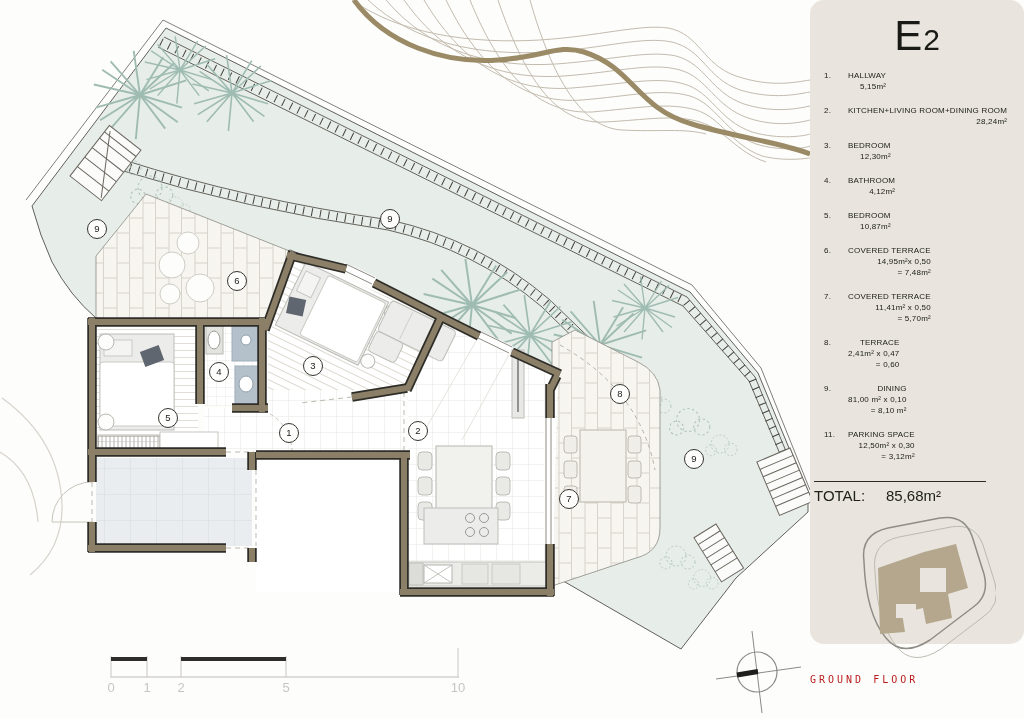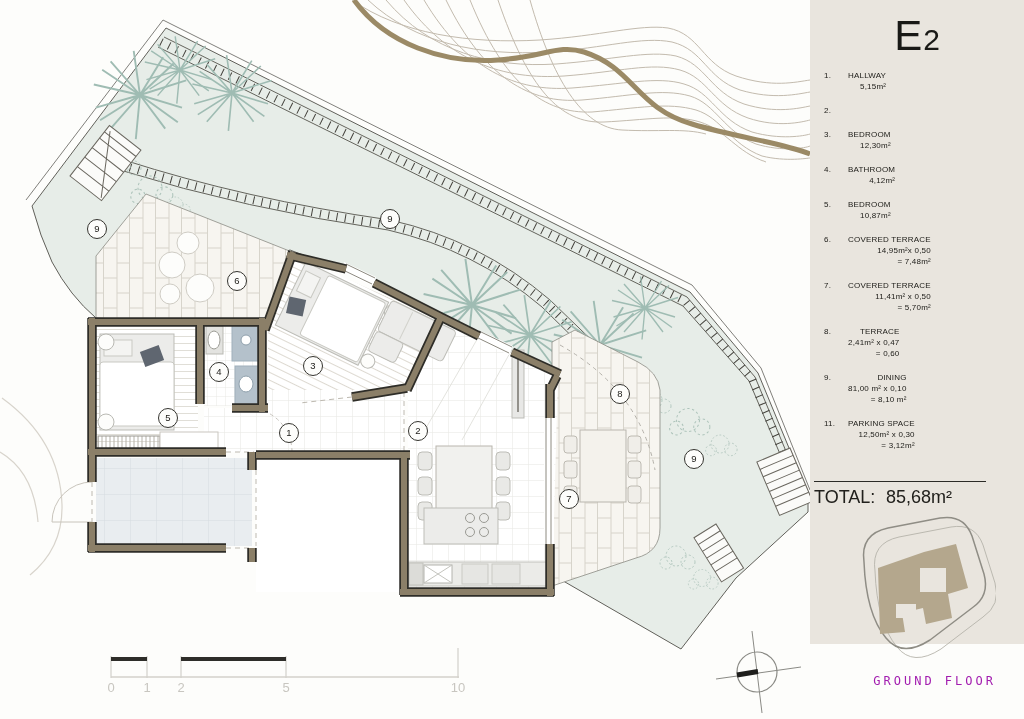--- a/index.html
+++ b/index.html
@@ -6,35 +6,35 @@
   .stage{position:relative;width:1024px;height:719px;overflow:hidden;background:#fdfdfb;
          font-family:"Liberation Sans",sans-serif;}
   .plan{position:absolute;left:0;top:0;width:810px;height:719px;}
   .plan svg{display:block;}
   
   .room-label{position:absolute;width:18px;height:18px;border:1.2px solid #35342f;border-radius:50%;
               background:#fdfdfb;color:#22211d;font-size:9.5px;line-height:17px;text-align:center;}
   
   .scale-num{position:absolute;color:#c8c6c0;font-size:13px;transform:translateX(-50%);}
   
-  .sidebar{position:absolute;left:810px;top:0;width:214px;height:644px;background:#e9e5de;color:#21201c;}
+  .sidebar{position:absolute;left:810px;top:0;width:214px;height:644px;background:#e9e5de;color:#21201c;border-radius:14px;}
   .sb-title{position:absolute;top:12px;left:0;width:100%;text-align:center;color:#191916;}
   .sb-title .big{font-size:42px;letter-spacing:1px;}
   .sb-title .small{font-size:30px;}
   .legend{position:absolute;top:70px;left:14px;width:190px;}
   .l-item{display:flex;margin-bottom:13px;font-size:8px;line-height:11px;letter-spacing:.2px;}
   .l-num{width:24px;flex:0 0 24px;}
   .l-body span{display:block;text-align:right;}
   .l-body span:empty{display:none;}
   .total-rule{position:absolute;top:481px;left:4px;width:172px;border-top:1.6px solid #2c2b27;}
-  .total-row{position:absolute;top:487px;left:4px;width:190px;font-size:18px;}
+  .total-row{position:absolute;top:487px;left:4px;width:190px;font-size:15px;}
   .total-row .tv{position:absolute;left:72px;top:0;}
   .fp-wrap{position:absolute;top:505px;left:26px;width:160px;height:160px;}
-  .fp-caption{position:absolute;top:674px;left:0;width:186px;text-align:right;
-              font-family:"DejaVu Sans Mono",monospace;font-size:12px;letter-spacing:3px;color:#a21caf;}
+  .fp-caption{position:absolute;top:674px;left:0;width:186px;text-align:left;
+              font-family:"DejaVu Sans Mono",monospace;font-size:10px;letter-spacing:3px;color:#b91c1c;}
 </style>
 </head>
 <body>
 
 <div class="stage">
 
   <div class="plan">
     <svg width="810" height="719" viewBox="0 0 810 719">
       <defs>
         <pattern id="gridTile" width="16" height="16" patternUnits="userSpaceOnUse">
@@ -303,20 +303,24 @@
     <div class="legend" id="legend">
         <div class="l-item">
           <span class="l-num">1.</span>
           <span class="l-body">
             <span>HALLWAY</span>
             <span>5,15m²</span>
           </span>
         </div>
         <div class="l-item">
           <span class="l-num">2.</span>
+          <span class="l-body">
+            <span>KITCHEN+LIVING ROOM+DINING ROOM</span>
+            <span>28,24m²</span>
+          </span>
         </div>
         <div class="l-item">
           <span class="l-num">3.</span>
           <span class="l-body">
             <span>BEDROOM</span>
             <span>12,30m²</span>
           </span>
         </div>
         <div class="l-item">
           <span class="l-num">4.</span>

